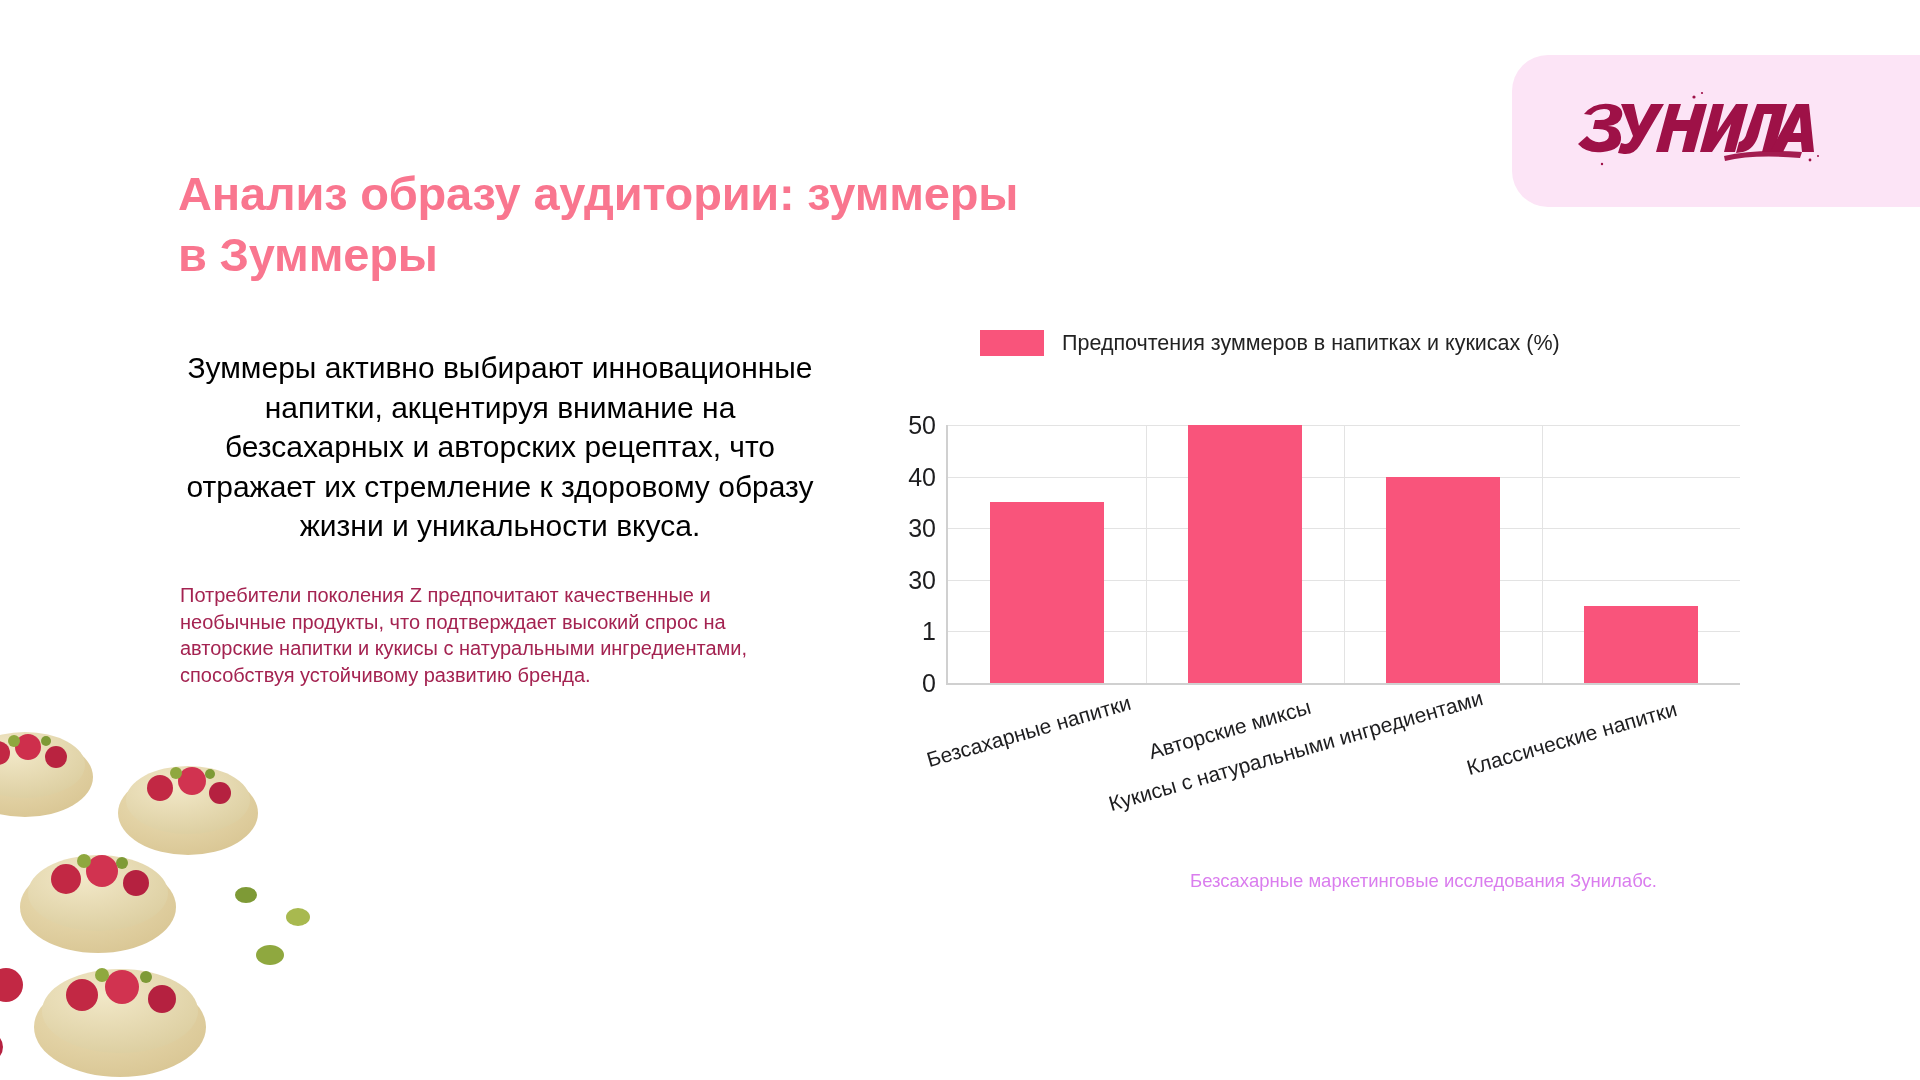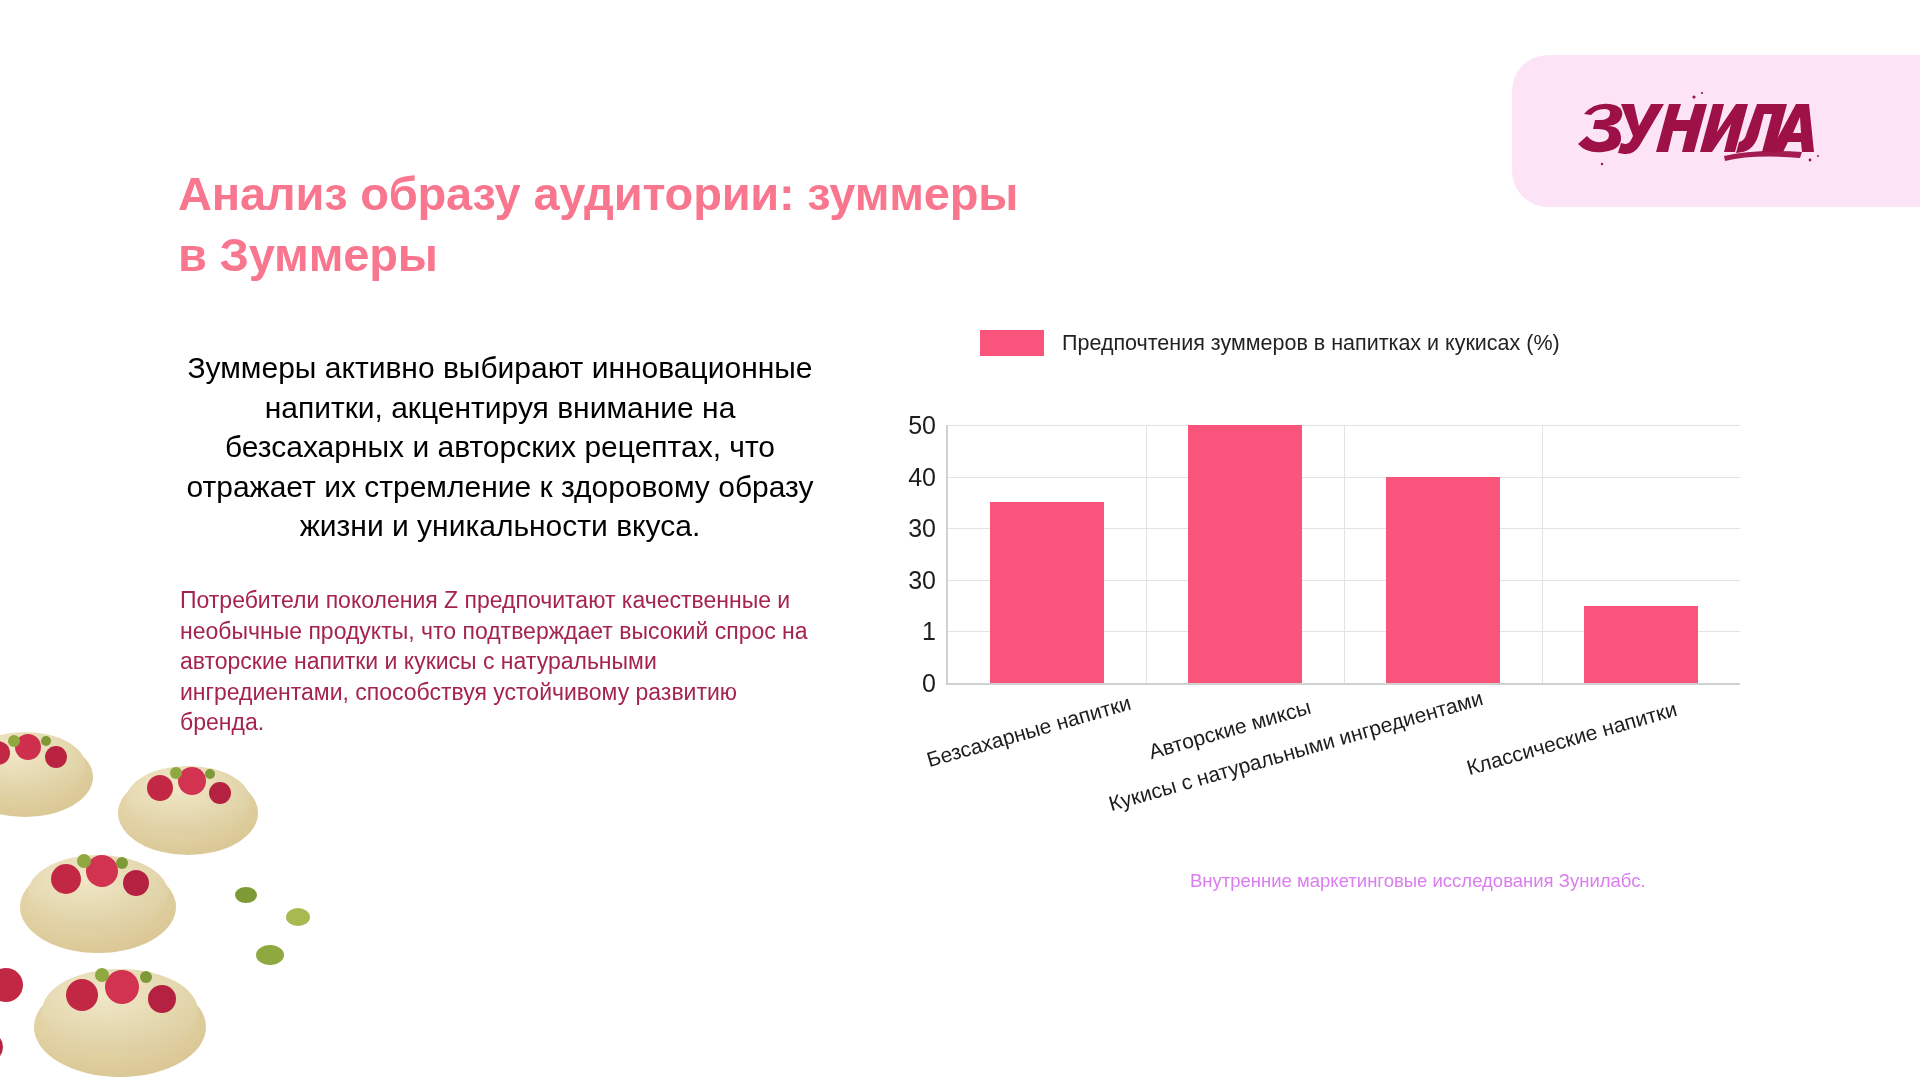--- a/index.html
+++ b/index.html
@@ -61,21 +61,21 @@
     font-size: 30px;
     line-height: 1.32;
     color: #000000;
     text-align: center;
   }
   .sub-para {
     position: absolute;
     left: 180px;
     top: 562px;
     width: 640px;
-    font-size: 23px;
+    font-size: 20px;
     line-height: 1.33;
     color: #A42351;
   }
 
   
   .chart-block {
     position: absolute;
     left: 880px;
     top: 330px;
     width: 860px;
@@ -356,13 +356,13 @@
     <div class="x-labels">
       <span class="x-lab" id="xl0" style="left: -22px; top: 18px; transform: rotate(-16deg);">Безсахарные напитки</span>
       <span class="x-lab" id="xl1" style="left: 200px; top: 10px; transform: rotate(-16deg);">Авторские миксы</span>
       <span class="x-lab" id="xl2" style="left: 160px; top: 62px; transform: rotate(-16deg);">Кукисы с натуральными ингредиентами</span>
       <span class="x-lab" id="xl3" style="left: 518px; top: 26px; transform: rotate(-16deg);">Классические напитки</span>
     </div>
 
   </div>
 </div>
 
-<div class="footnote">Внутренние маркетинговые исследования Зунилабс.</div>
+<div class="footnote">Безсахарные маркетинговые исследования Зунилабс.</div>
 
 </body></html>

